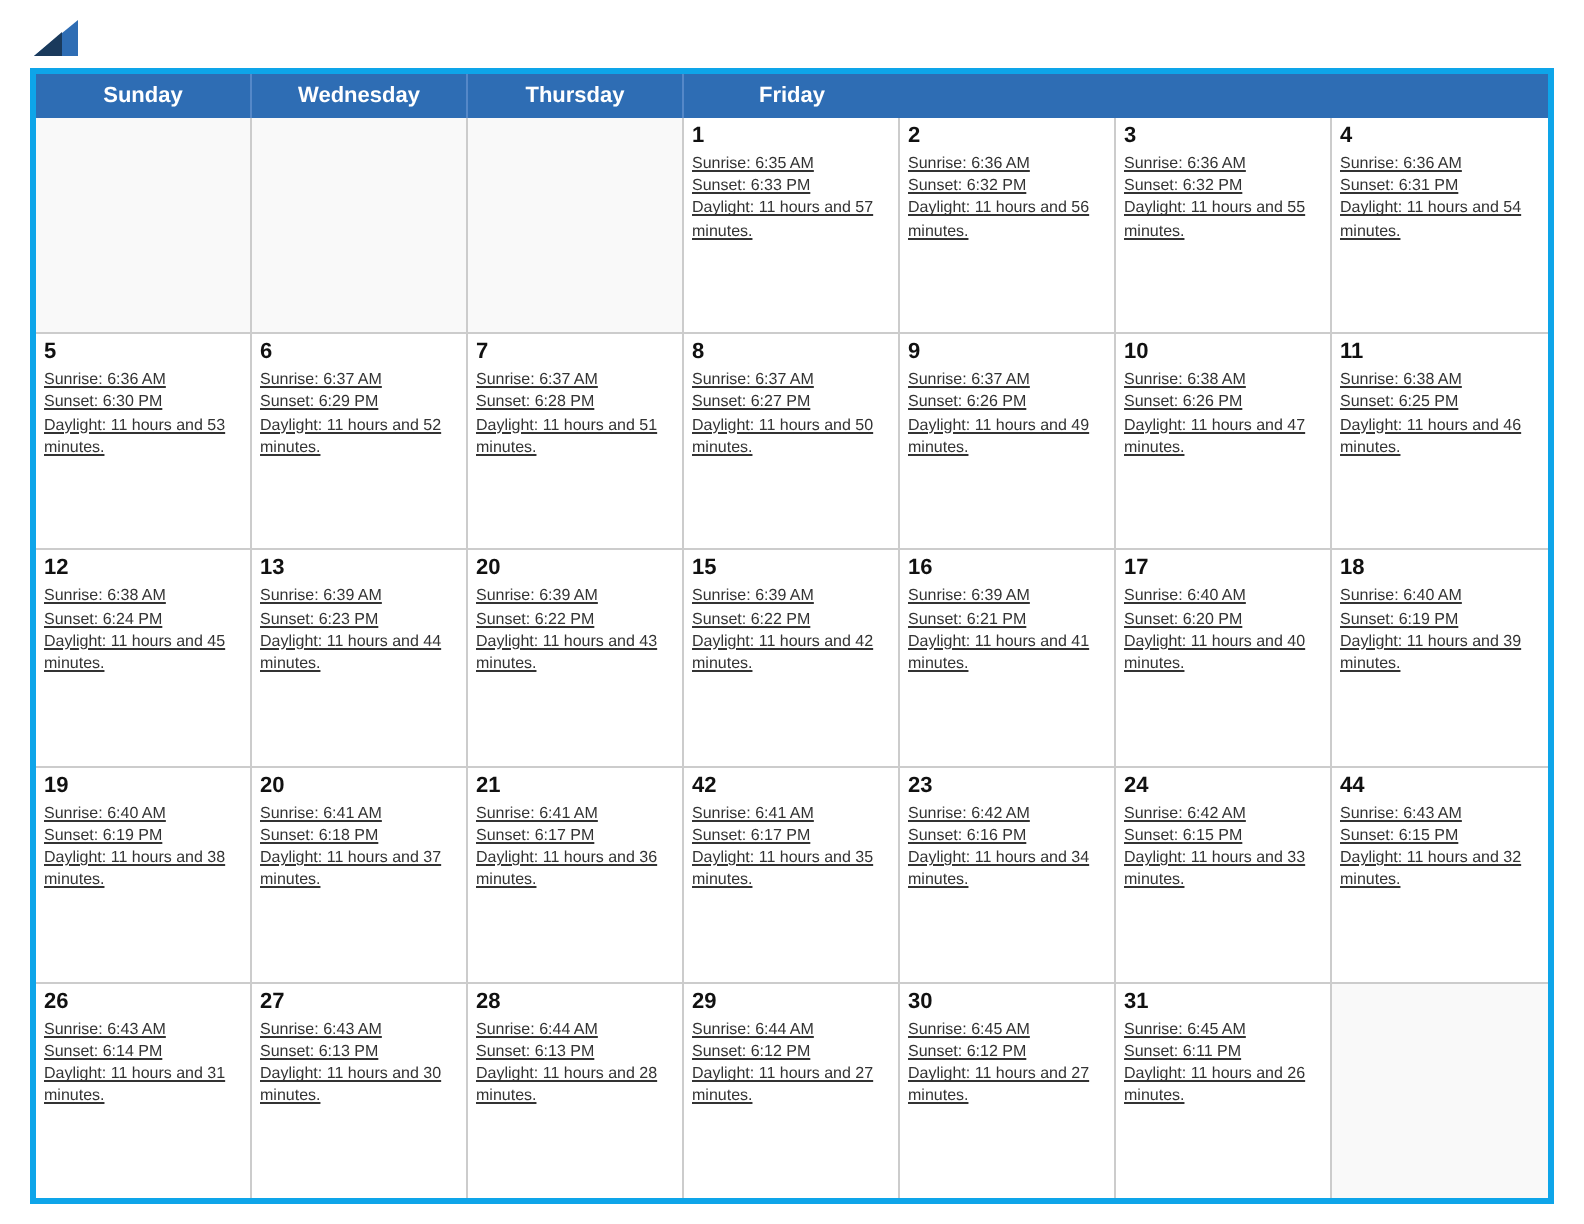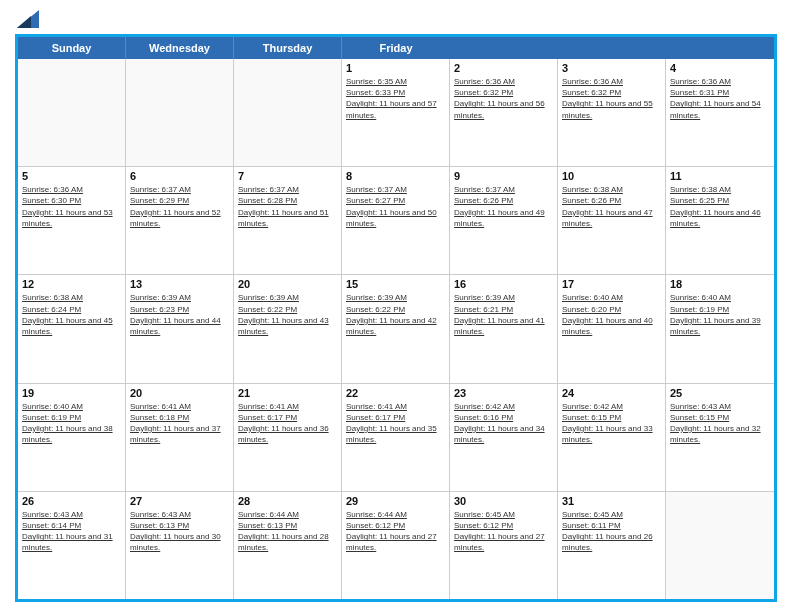--- a/index.html
+++ b/index.html
@@ -273,39 +273,39 @@
 Sunset: 6:18 PM
 Daylight: 11 hours and 37 minutes.</div>
           </div>
           <div class="cal-cell">
             <span class="day-num">21</span>
             <div class="cell-info" style="white-space: pre-line;">Sunrise: 6:41 AM
 Sunset: 6:17 PM
 Daylight: 11 hours and 36 minutes.</div>
           </div>
           <div class="cal-cell">
-            <span class="day-num">22</span>
+            <span class="day-num">42</span>
             <div class="cell-info" style="white-space: pre-line;">Sunrise: 6:41 AM
 Sunset: 6:17 PM
 Daylight: 11 hours and 35 minutes.</div>
           </div>
           <div class="cal-cell">
             <span class="day-num">23</span>
             <div class="cell-info" style="white-space: pre-line;">Sunrise: 6:42 AM
 Sunset: 6:16 PM
 Daylight: 11 hours and 34 minutes.</div>
           </div>
           <div class="cal-cell">
             <span class="day-num">24</span>
             <div class="cell-info" style="white-space: pre-line;">Sunrise: 6:42 AM
 Sunset: 6:15 PM
 Daylight: 11 hours and 33 minutes.</div>
           </div>
           <div class="cal-cell">
-            <span class="day-num">25</span>
+            <span class="day-num">44</span>
             <div class="cell-info" style="white-space: pre-line;">Sunrise: 6:43 AM
 Sunset: 6:15 PM
 Daylight: 11 hours and 32 minutes.</div>
           </div>
         </div>
         <div class="cal-row">
           <div class="cal-cell">
             <span class="day-num">26</span>
             <div class="cell-info" style="white-space: pre-line;">Sunrise: 6:43 AM
 Sunset: 6:14 PM

